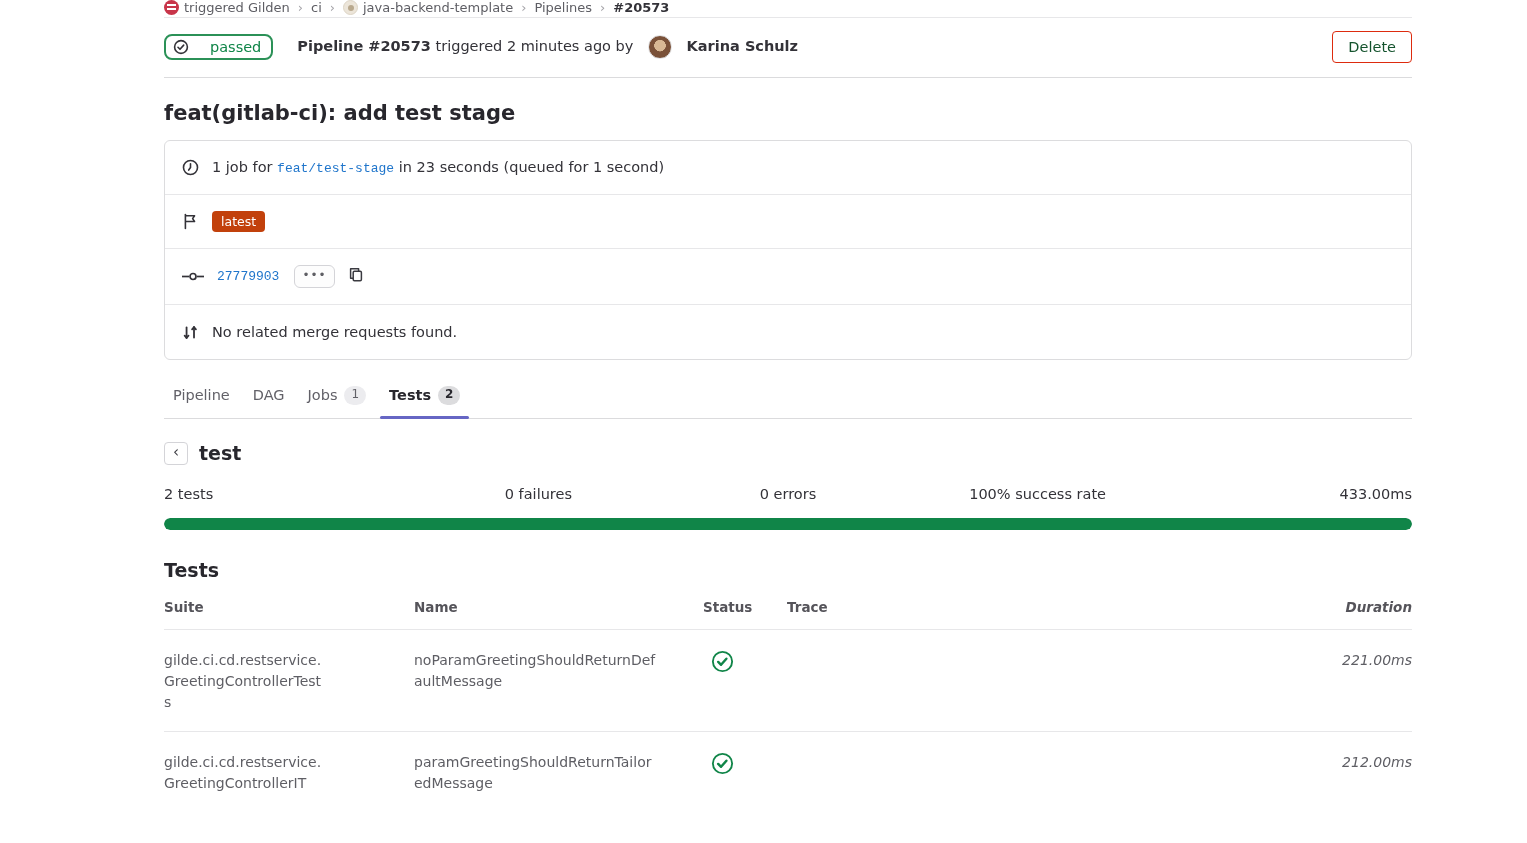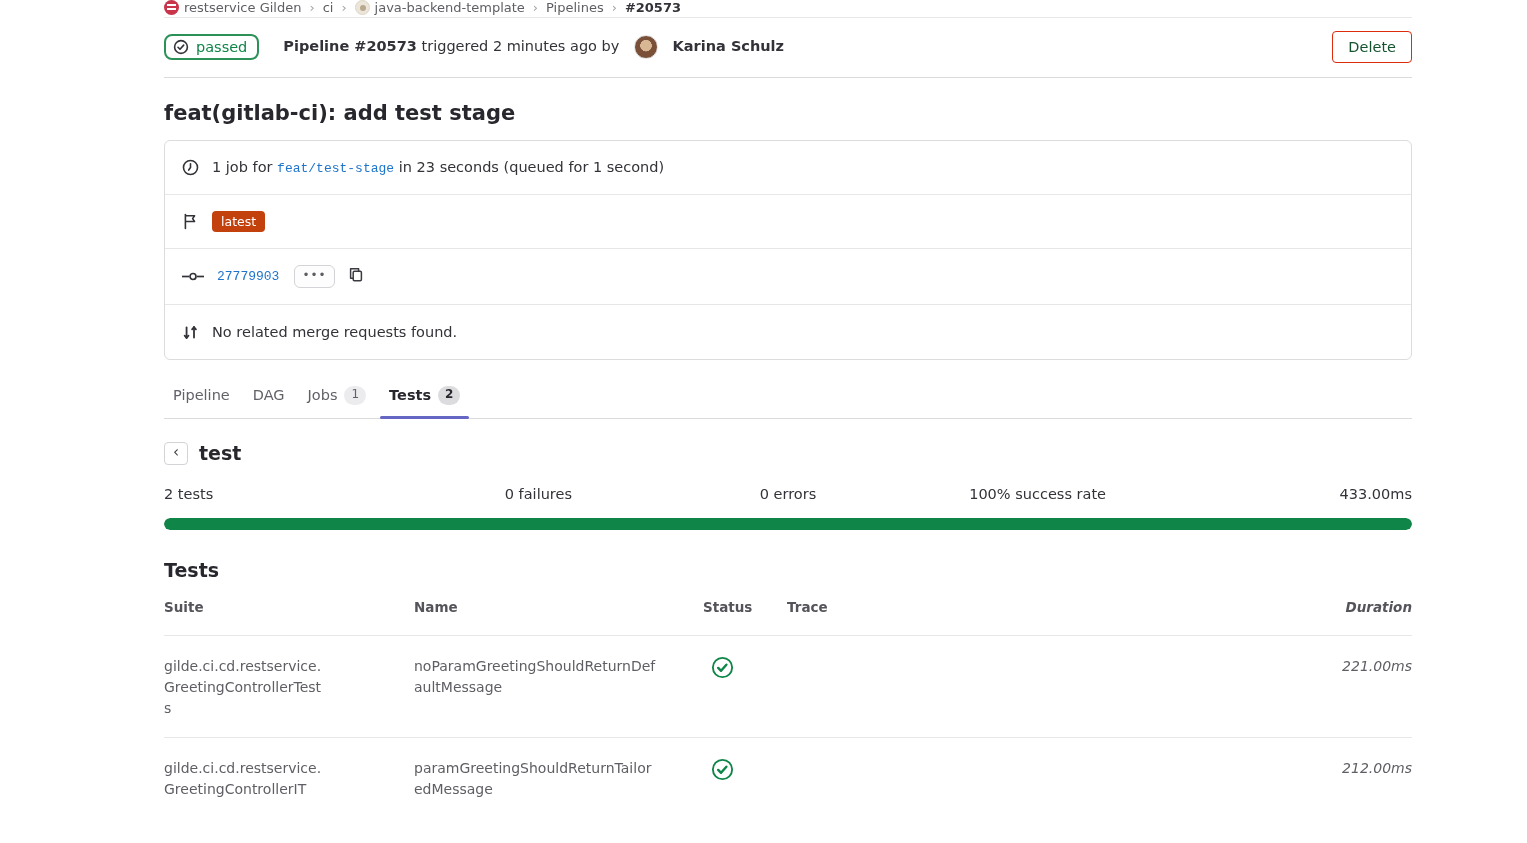--- a/index.html
+++ b/index.html
@@ -30,21 +30,21 @@
     content:""; position:absolute; left:4px; top:4px; width:6px; height:6px;
     border-radius:50%; background:#b9a98e;
   }
 
   
   .pipe-header {
     display:flex; align-items:center; padding:13px 0 14px;
     border-bottom:1px solid #dbdbdd;
   }
   .status-badge {
-    display:inline-flex; align-items:center; gap:7px;
+    display:inline-flex; align-items:center; gap:21px;
     color:#108548; border:2px solid #2b9157; border-radius:8px;
     padding:3px 10px 3px 7px; font-size:14.5px; background:#fff; cursor:pointer;
   }
   .pipe-title { margin-left:24px; font-size:14.5px; color:#333238; }
   .pipe-title b { font-weight:bold; }
   .user-avatar {
     width:24px; height:24px; border-radius:50%; margin:0 10px 0 10px;
     display:inline-block; vertical-align:middle;
     background:radial-gradient(circle at 50% 44%, #d8b894 0 34%, #7a5138 36% 72%, #6b4630 73% 100%);
     border:1px solid #e4e4e6;
@@ -122,37 +122,37 @@
   }
   .success-bar-fill { height:100%; background:#108548; border-radius:8px; }
 
   
   .tests-heading { font-size:19px; font-weight:bold; margin-top:29px; color:#28272d; }
   .tests-table { margin-top:18px; }
   .t-row {
     display:grid; grid-template-columns:250px 289px 84px 1fr 130px;
     align-items:start;
   }
-  .t-head { font-size:13.5px; font-weight:bold; color:#55545a; padding-bottom:20px; border-bottom:1px solid #e7e7e9; }
+  .t-head { font-size:13.5px; font-weight:bold; color:#55545a; padding-bottom:14px; border-bottom:1px solid #e7e7e9; }
   .t-body { padding:20px 0 18px; border-bottom:1px solid #e7e7e9; font-size:14px; color:#5e5e64; line-height:21px; }
   .t-body.last { border-bottom:none; }
   .cell-suite { max-width:160px; overflow-wrap:anywhere; }
   .cell-name  { max-width:243px; overflow-wrap:anywhere; }
   .cell-duration, .h-duration { text-align:right;font-style:italic; }
   .status-icon { color:#108548; margin-left:8px; display:inline-flex; }
 </style>
 </head>
 <body>
 
 <div class="container">
 
   <nav class="breadcrumb">
     <span class="crumb">
       <span class="mini-avatar group-avatar"></span>
-      <span>restservice Gilden</span>
+      <span>triggered Gilden</span>
     </span>
     <span class="crumb-sep">›</span>
     <span class="crumb">
       <span>ci</span>
     </span>
     <span class="crumb-sep">›</span>
     <span class="crumb">
       <span class="mini-avatar project-avatar"></span>
       <span>java-backend-template</span>
     </span>

